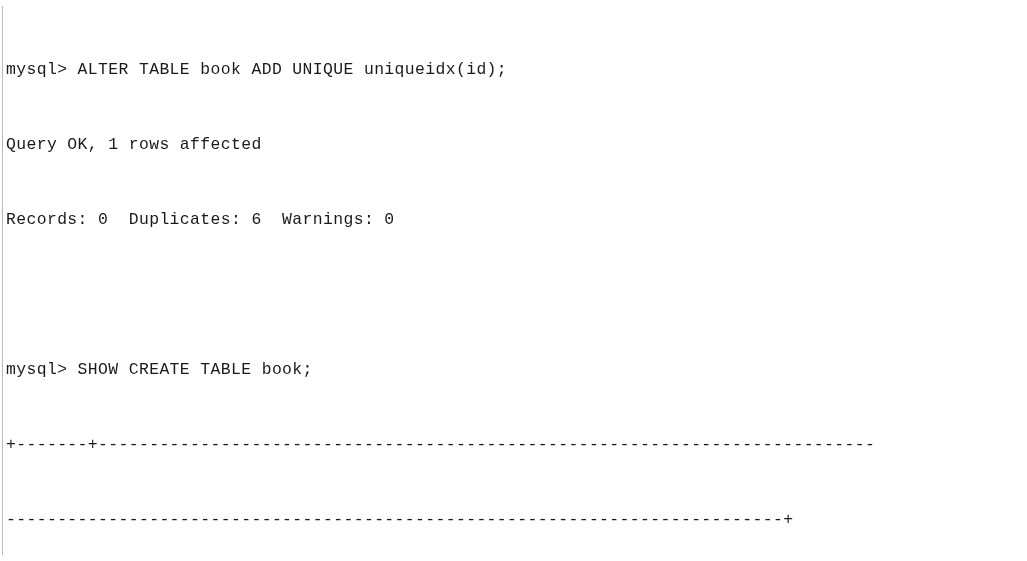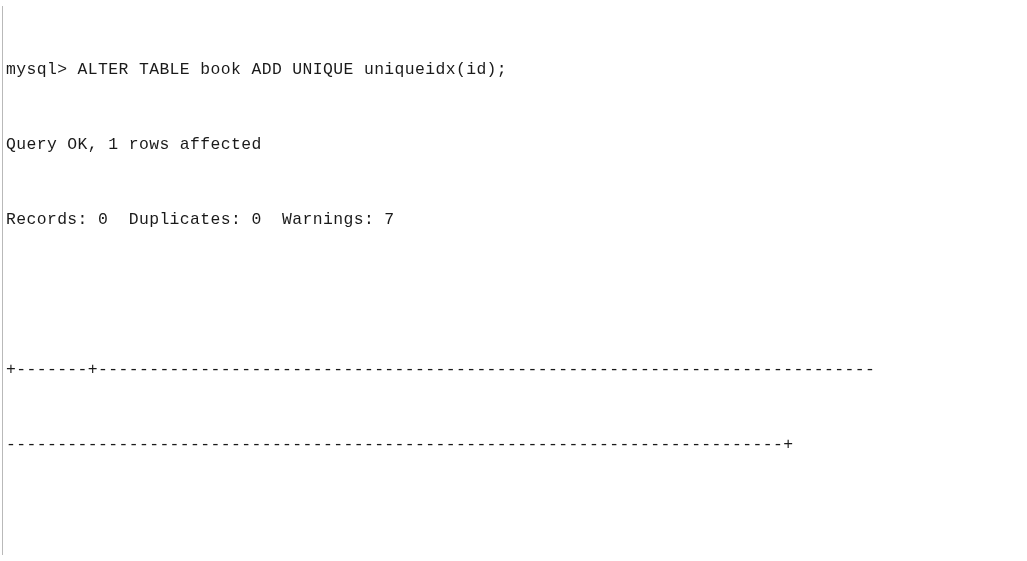--- a/index.html
+++ b/index.html
@@ -58,22 +58,23 @@
 </head>
 <body>
 
 <div id="terminal">
 
   <div id="left-border"></div>
 
   <div id="console-output">
     <span class="line">mysql&gt; ALTER TABLE book ADD UNIQUE uniqueidx(id);</span>
     <span class="line">Query OK, 1 rows affected</span>
-    <span class="line">Records: 0  Duplicates: 0  Warnings: 7</span>
+    <span class="line">Records: 0  Duplicates: 6  Warnings: 0</span>
     <span class="blank"></span>
+    <span class="line">mysql&gt; SHOW CREATE TABLE book;</span>
     <span class="line">+-------+----------------------------------------------------------------------------</span>
     <span class="line">----------------------------------------------------------------------------+</span>
     
     
     
     
     
     
     
     

